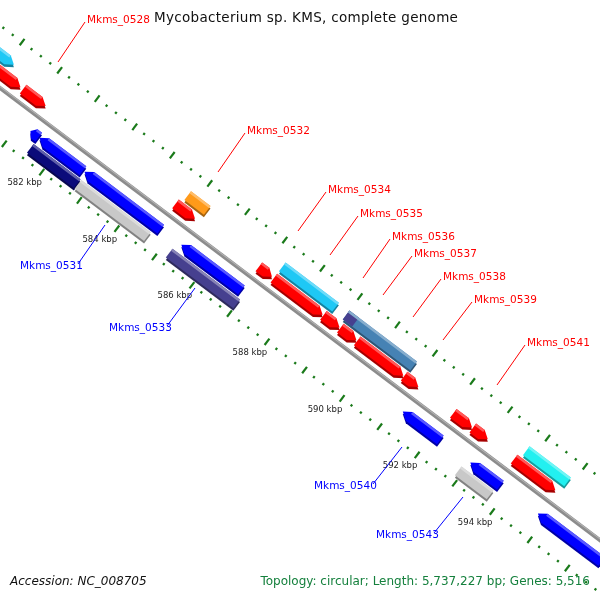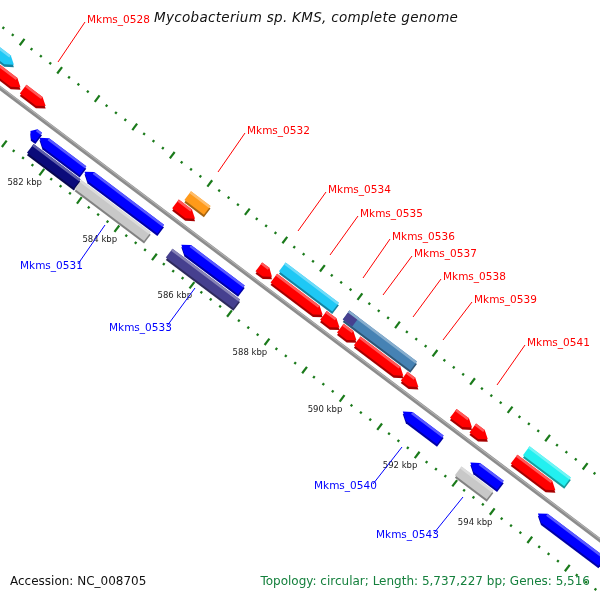--- a/index.html
+++ b/index.html
@@ -1,18 +1,18 @@
 <!DOCTYPE html>
 <html><head>
 <meta charset="utf-8">
 <style>
   html,body{margin:0;padding:0;background:#fff;}
   body{width:600px;height:600px;position:relative;overflow:hidden;font-family:"DejaVu Sans",sans-serif;}
-  #title{position:absolute;left:154px;top:9px;font-size:13.5px;font-style:italic;color:#111;letter-spacing:0.3px;white-space:nowrap;}
-  #accession{position:absolute;left:10px;top:574px;font-size:12px;color:#111;white-space:nowrap;}
+  #title{position:absolute;left:154px;top:9px;font-size:13.5px;color:#111;letter-spacing:0.3px;white-space:nowrap;}
+  #accession{position:absolute;left:10px;top:574px;font-size:12px;color:#111;white-space:nowrap;font-style:italic;}
   #summary{position:absolute;right:10px;top:574px;font-size:12px;color:#15803d;white-space:nowrap;}
   svg#map{position:absolute;left:0;top:0;}
   .glabel{font-family:"DejaVu Sans",sans-serif;font-size:10.5px;}
   .tlabel{font-family:"DejaVu Sans",sans-serif;font-size:8.5px;fill:#222;}
 </style>
 </head>
 <body>
 
 <div id="title">Mycobacterium sp. KMS, complete genome</div>
 

